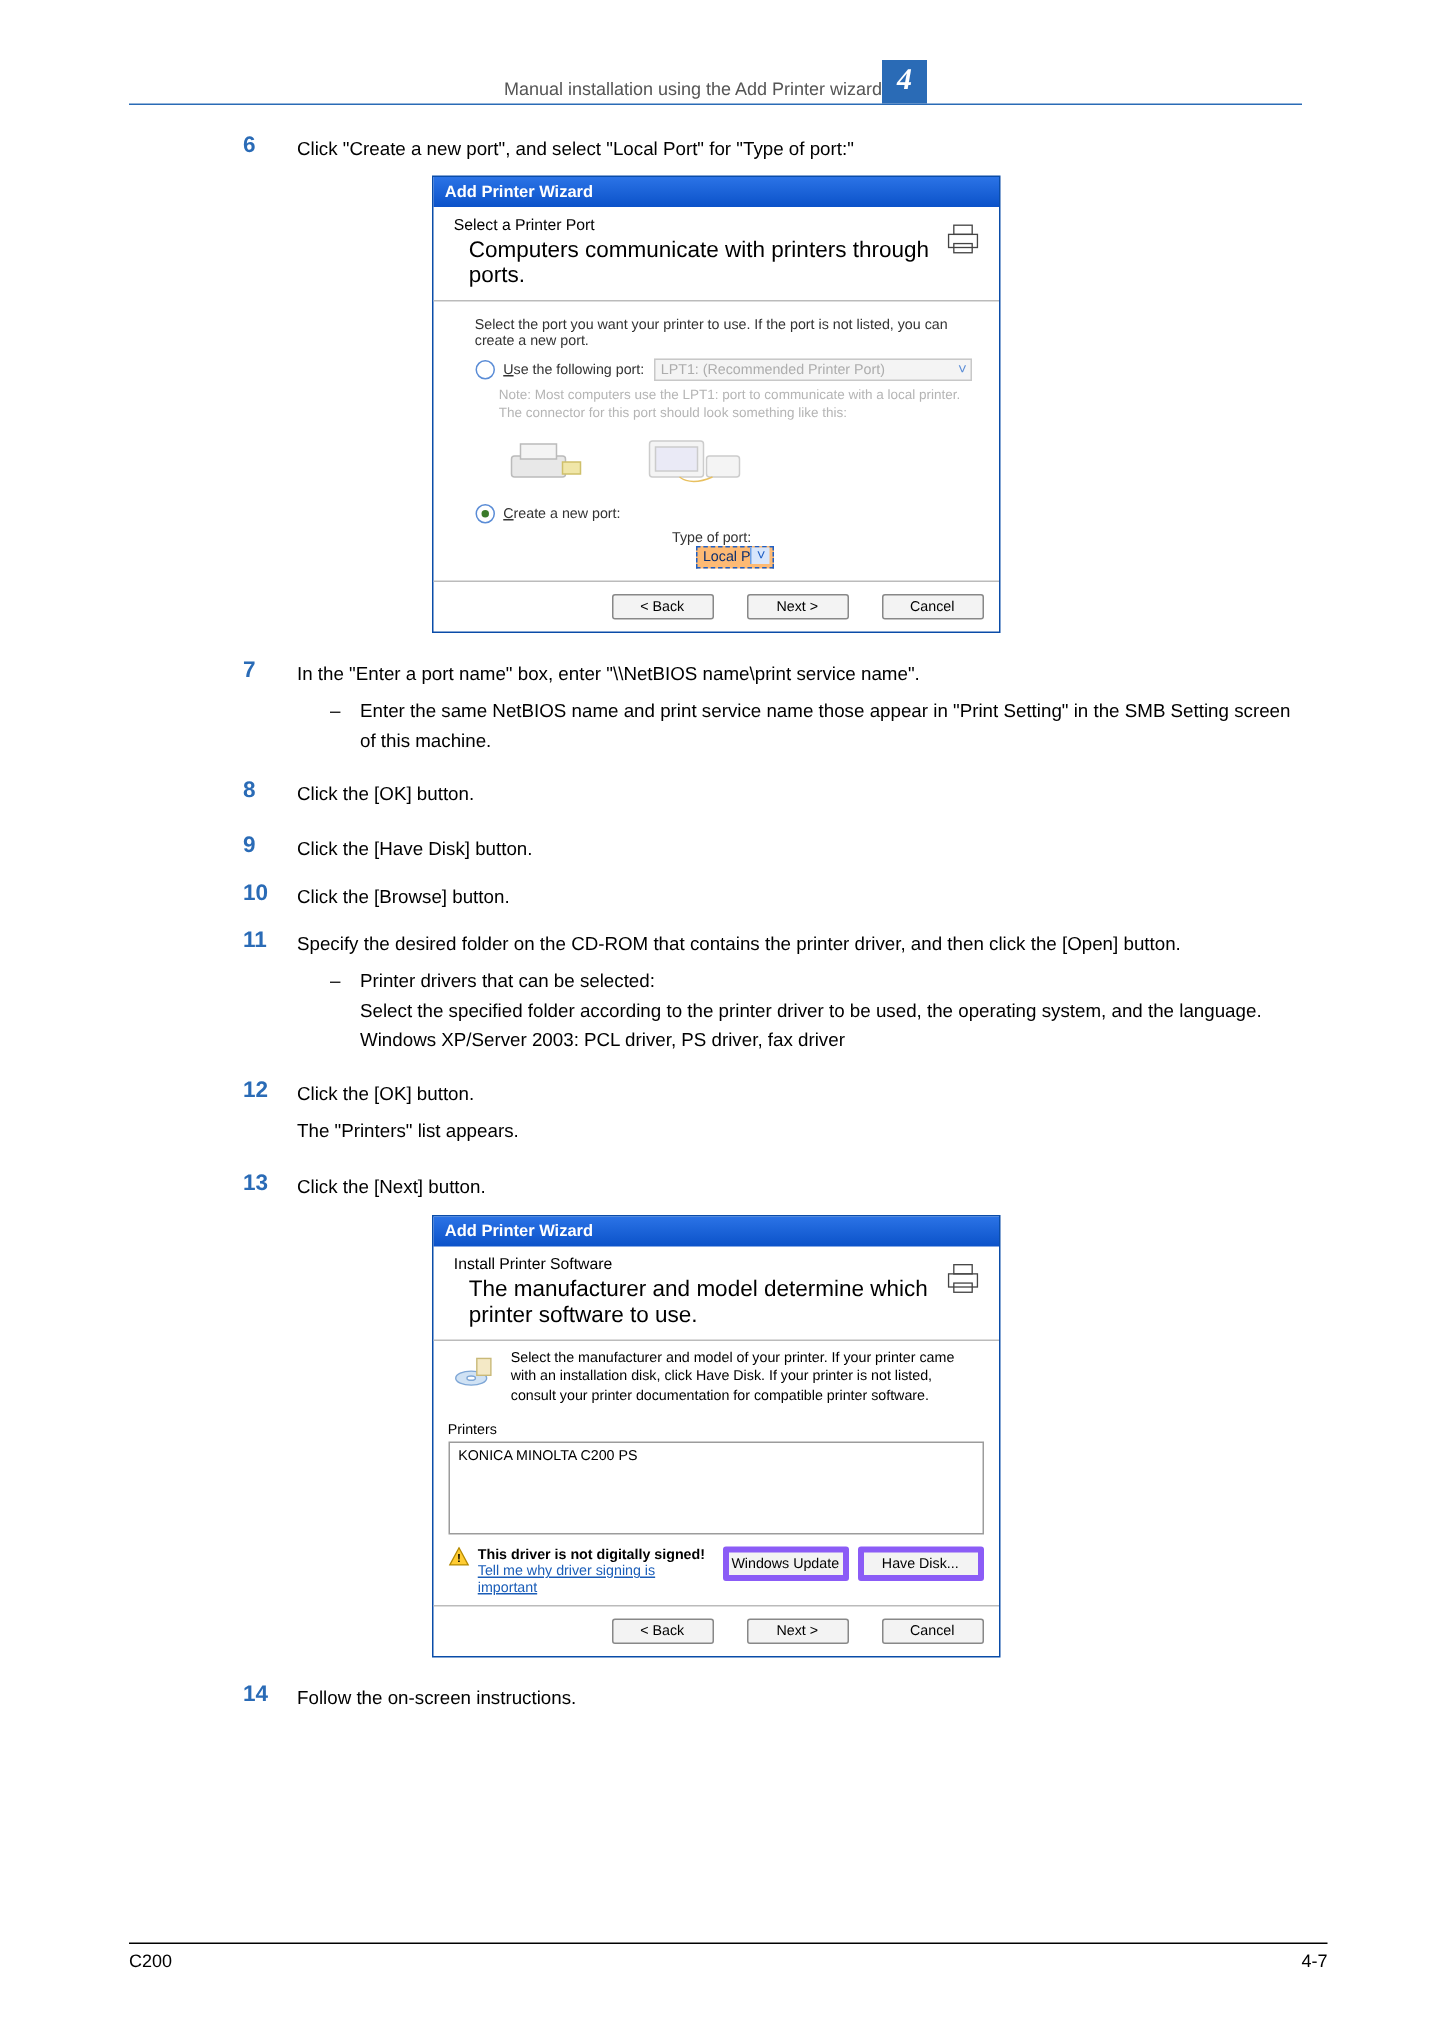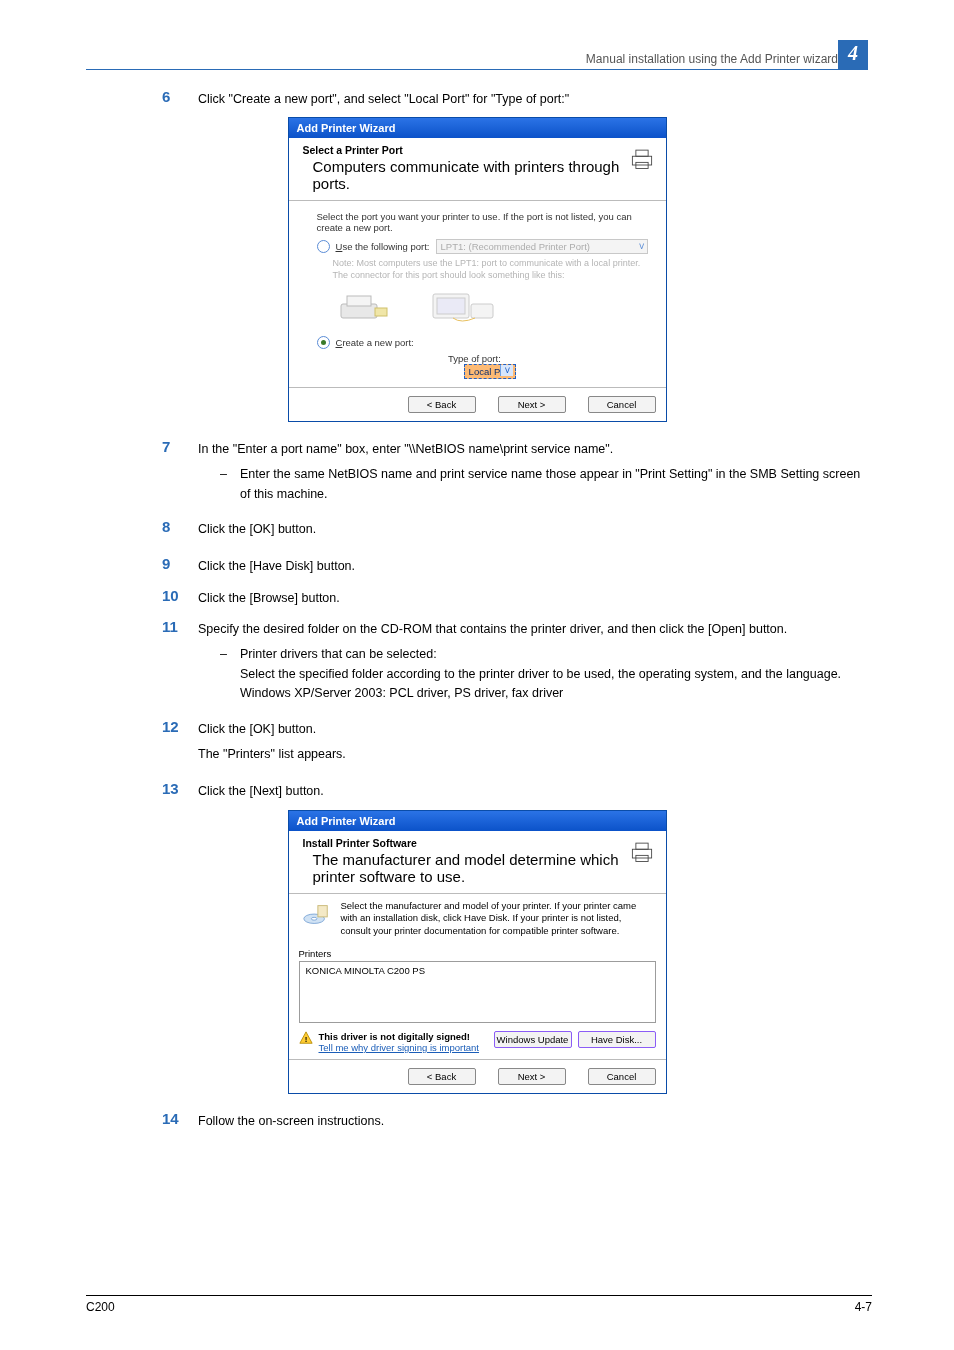--- a/index.html
+++ b/index.html
@@ -1,32 +1,32 @@
 <!DOCTYPE html>
 <html><head>
 <meta charset="utf-8">
 <style>
   html,body{margin:0;padding:0;background:#fff;font-family:Arial,Helvetica,sans-serif;color:#000;}
   .page{width:954px;min-height:1350px;margin:0 auto;position:relative;padding:40px 86px 40px 86px;box-sizing:border-box;}
-  .header-row{display:flex;align-items:flex-end;justify-content:flex-end;border-bottom:1px solid #2a6bb6;margin-bottom:18px;}
+  .header-row{display:flex;align-items:flex-end;justify-content:center;border-bottom:1px solid #2a6bb6;margin-bottom:18px;}
   .header-title{font-size:12px;color:#555;padding-bottom:3px;}
   .chapter-badge{background:#2a6bb6;color:#fff;font-weight:bold;font-size:20px;padding:2px 10px 4px 10px;font-family:"Times New Roman",serif;font-style:italic;}
   .step{display:flex;margin:10px 0 8px 76px;}
   .step-num{color:#2a6bb6;font-weight:bold;font-size:15px;width:36px;flex:0 0 36px;font-family:Arial,sans-serif;}
   .step-body{font-size:12.5px;line-height:1.55;flex:1;padding-top:2px;}
   .step-body .para{margin-bottom:6px;}
   .bullet{display:flex;font-size:12.5px;line-height:1.55;margin-left:22px;margin-bottom:4px;}
   .bullet .dash{flex:0 0 20px;}
   .bullet .bt{flex:1;}
   
   .wizard{width:377px;margin:8px auto 16px auto;background:#fff;border:1px solid #0a4ca8;font-size:10px;color:#000;}
   .wiz-title{background:linear-gradient(#2b73e6,#0b52c9);color:#fff;font-weight:bold;padding:4px 8px;font-size:11px;}
   .wiz-header{display:flex;align-items:flex-start;padding:6px 10px 8px 14px;border-bottom:1px solid #bbb;}
   .wiz-header .txt{flex:1;}
-  .wiz-header .heading{font-weight:bold;font-size:10.5px;}
+  .wiz-header .heading{font-weight:normal;font-size:10.5px;}
   .wiz-header .sub{font-size:15px;margin-left:10px;margin-top:2px;}
   .wiz-icon{width:28px;height:28px;flex:0 0 28px;}
   .wiz-body{padding:10px 18px 8px 28px;font-size:9.5px;color:#333;}
   .wiz-body .row{display:flex;align-items:center;margin:4px 0;}
   .wiz-body .radio{width:11px;height:11px;border:1px solid #5a8cd6;border-radius:50%;margin-right:6px;display:inline-flex;align-items:center;justify-content:center;flex:0 0 11px;}
   .wiz-body .radio.sel::after{content:"";width:5px;height:5px;background:#3b7b2a;border-radius:50%;display:block;}
   .port-select{flex:1;border:1px solid #c8c8c8;background:#f4f4f4;color:#adadad;padding:1px 14px 1px 4px;position:relative;font-size:9.5px;}
   .port-select .chev{position:absolute;right:2px;top:1px;color:#5a8cd6;font-size:10px;}
   .note-text{color:#b5b5b5;font-size:9px;margin:4px 0 4px 16px;line-height:1.3;}
   .port-imgs{display:flex;gap:30px;margin:6px 0 8px 18px;}
@@ -43,22 +43,22 @@
   .wiz2-intro .t{font-size:9.5px;line-height:1.35;flex:1;}
   .printers-box{margin:0 10px;}
   .printers-box .lbl{font-size:9.5px;margin-bottom:2px;}
   .printers-list{border:1px solid #9c9c9c;height:54px;padding:3px 6px;font-size:9.5px;}
   .sign-row{display:flex;align-items:flex-start;padding:8px 10px 6px 10px;gap:6px;}
   .warn-tri{width:14px;height:14px;flex:0 0 14px;}
   .sign-txt{flex:1;font-size:9.5px;}
   .sign-txt .b{font-weight:bold;}
   .link{color:#1a5db8;text-decoration:underline;}
   .sign-btns{display:flex;gap:6px;}
-  .sm-btn{border:1px solid #8b5cf6;background:#f3f3f3;font-size:9.5px;padding:2px 0;width:76px;text-align:center;border-radius:2px;}
-  .footer{position:absolute;bottom:36px;left:86px;right:82px;border-top:1px solid #000;display:flex;justify-content:space-between;font-size:12px;padding-top:4px;}
+  .sm-btn{border:4px solid #8b5cf6;background:#f3f3f3;font-size:9.5px;padding:2px 0;width:76px;text-align:center;border-radius:2px;}
+  .footer{position:absolute;bottom:36px;left:86px;right:69px;border-top:1px solid #000;display:flex;justify-content:space-between;font-size:12px;padding-top:4px;}
 </style>
 </head>
 <body>
 
 <div class="page">
   <div class="header-row">
     <div class="header-title">Manual installation using the Add Printer wizard</div>
     <div class="chapter-badge">4</div>
   </div>
 

